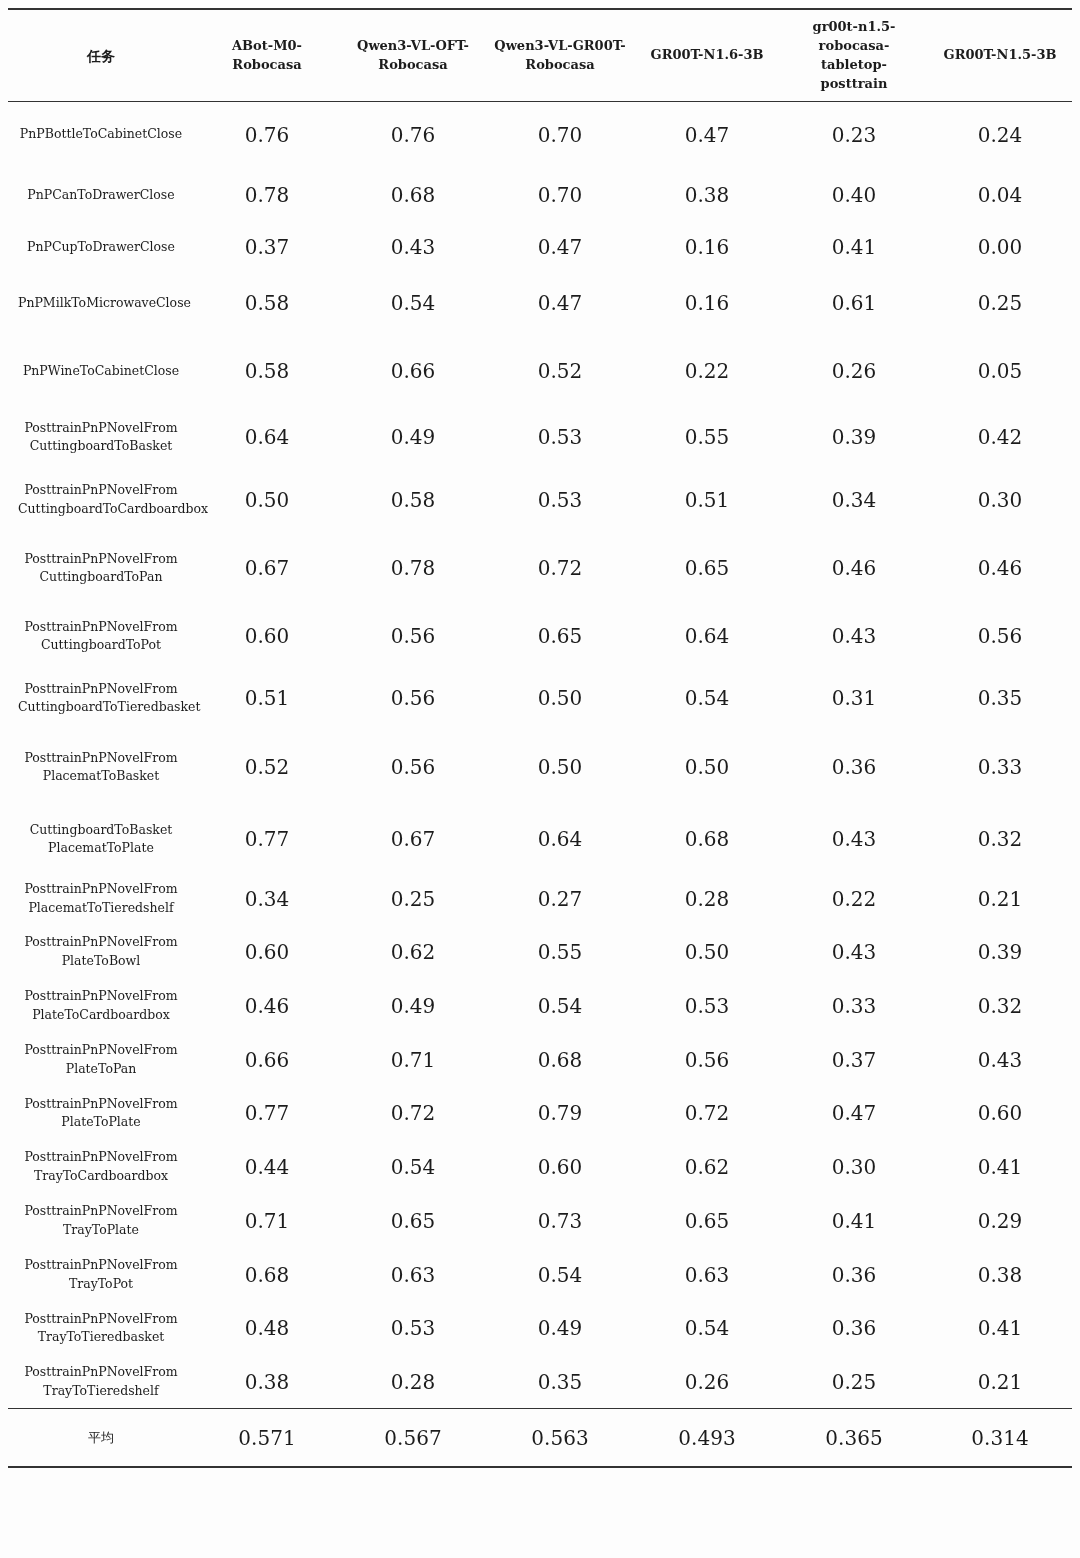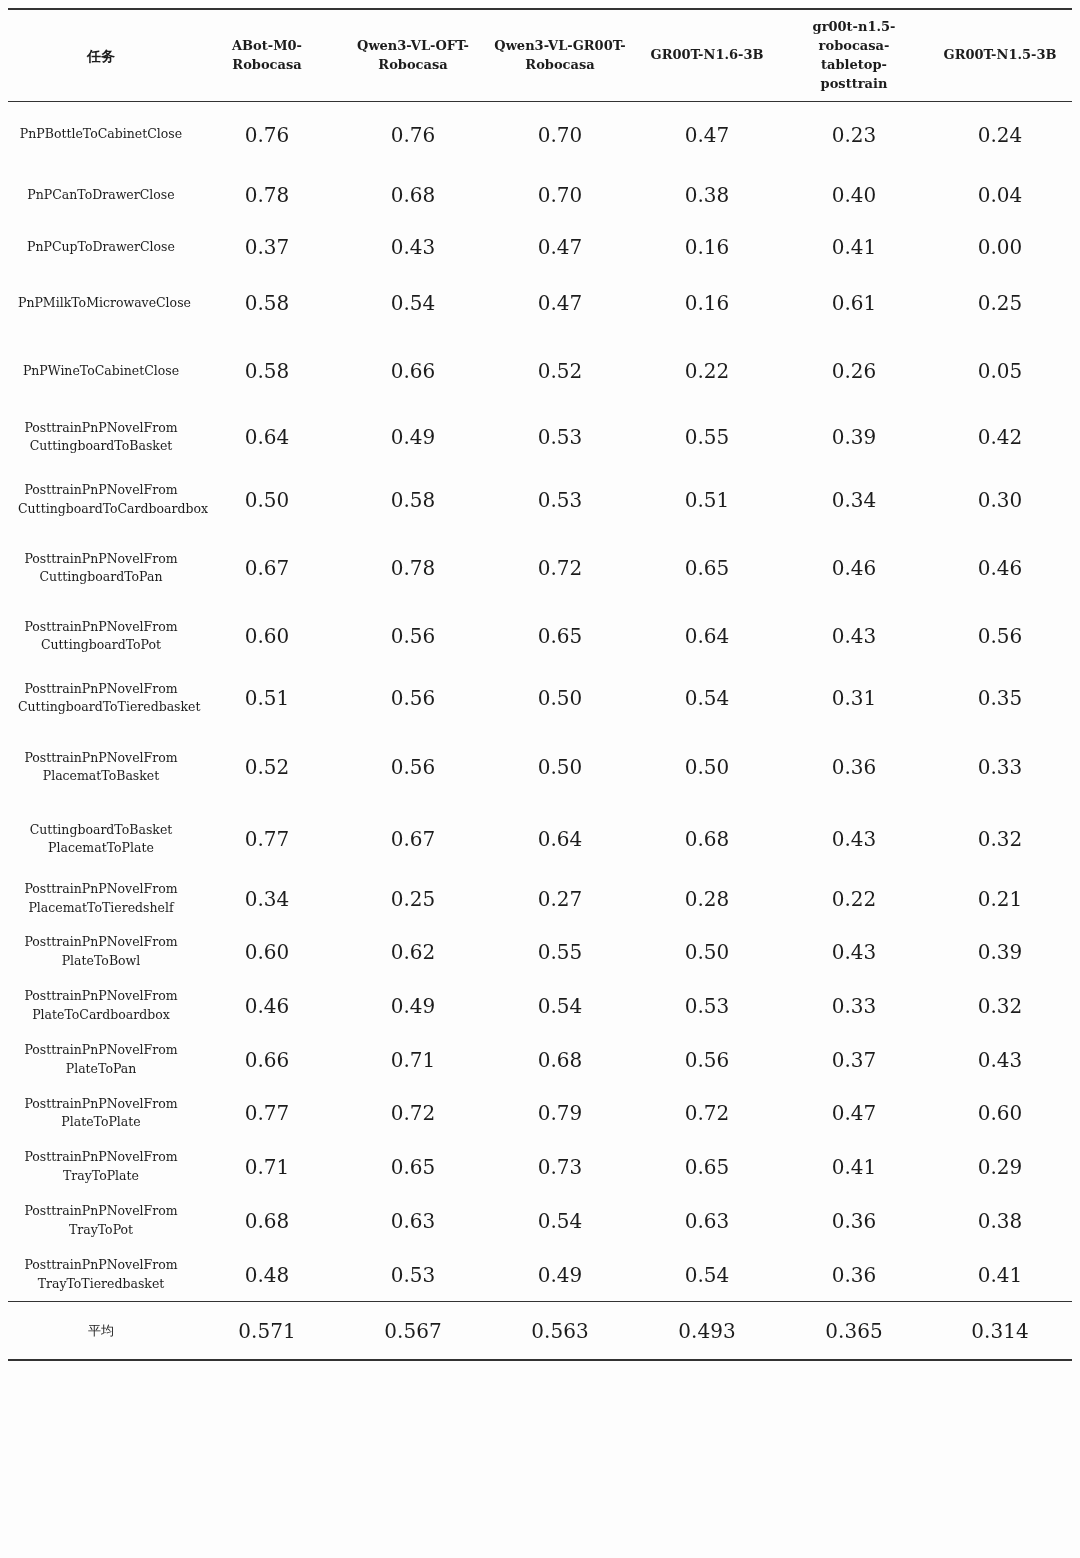--- a/index.html
+++ b/index.html
@@ -250,20 +250,29 @@
         <tr>
           <th class="task-cell">PosttrainPnPNovelFrom PlateToPlate</th>
           <td class="value-cell">0.77</td>
           <td class="value-cell">0.72</td>
           <td class="value-cell">0.79</td>
           <td class="value-cell">0.72</td>
           <td class="value-cell">0.47</td>
           <td class="value-cell">0.60</td>
         </tr>
         <tr>
+          <th class="task-cell">PosttrainPnPNovelFrom TrayToCardboardbox</th>
+          <td class="value-cell">0.44</td>
+          <td class="value-cell">0.54</td>
+          <td class="value-cell">0.60</td>
+          <td class="value-cell">0.62</td>
+          <td class="value-cell">0.30</td>
+          <td class="value-cell">0.41</td>
+        </tr>
+        <tr>
           <th class="task-cell">PosttrainPnPNovelFrom TrayToPlate</th>
           <td class="value-cell">0.71</td>
           <td class="value-cell">0.65</td>
           <td class="value-cell">0.73</td>
           <td class="value-cell">0.65</td>
           <td class="value-cell">0.41</td>
           <td class="value-cell">0.29</td>
         </tr>
         <tr>
           <th class="task-cell">PosttrainPnPNovelFrom TrayToPot</th>
@@ -276,20 +285,29 @@
         </tr>
         <tr>
           <th class="task-cell">PosttrainPnPNovelFrom TrayToTieredbasket</th>
           <td class="value-cell">0.48</td>
           <td class="value-cell">0.53</td>
           <td class="value-cell">0.49</td>
           <td class="value-cell">0.54</td>
           <td class="value-cell">0.36</td>
           <td class="value-cell">0.41</td>
         </tr>
+        <tr>
+          <th class="task-cell">PosttrainPnPNovelFrom TrayToTieredshelf</th>
+          <td class="value-cell">0.38</td>
+          <td class="value-cell">0.28</td>
+          <td class="value-cell">0.35</td>
+          <td class="value-cell">0.26</td>
+          <td class="value-cell">0.25</td>
+          <td class="value-cell">0.21</td>
+        </tr>
       </tbody>
     <tfoot>
       <tr>
         <th class="footer-label">平均</th>
 
       <td class="value-cell">0.571</td>
           <td class="value-cell">0.567</td>
           <td class="value-cell">0.563</td>
           <td class="value-cell">0.493</td>
           <td class="value-cell">0.365</td>

